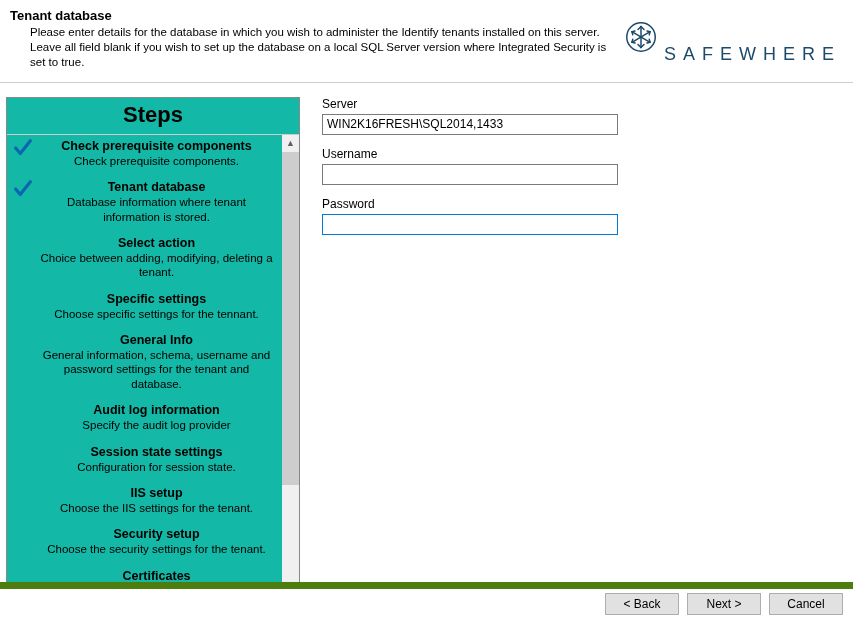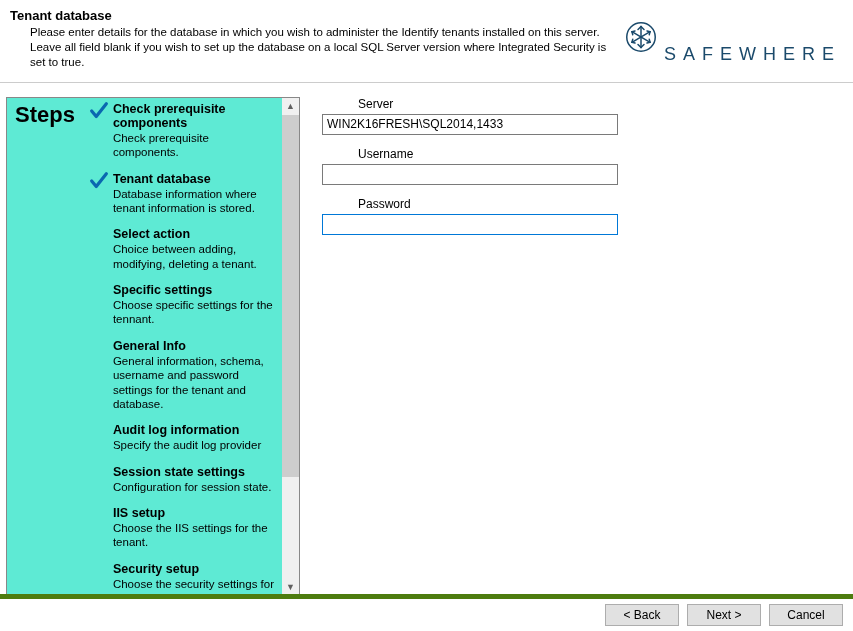--- a/index.html
+++ b/index.html
@@ -27,24 +27,25 @@
     .logo-text { font-size: 18px; letter-spacing: 7px; font-weight: 400; color: #1b4a6b; margin-top: 36px; }
     .main {
       display: flex;
       padding: 14px 0 0 6px;
       height: 520px;
     }
     .steps-panel {
       width: 294px;
       height: 500px;
       border: 1px solid #888;
-      background: #5eead4;
-      display: flex;
-      flex-direction: row;
+      background: #14b8a6;
+      display: flex;
+      flex-direction: column;
       position: relative;
+      text-align: center;
     }
     .steps-title {
       font-size: 22px;
       font-weight: bold;
       padding: 4px 8px 6px 8px;
       border-bottom: 1px solid #ccc;
     }
     .steps-scroll {
       flex: 1;
       overflow: hidden;
@@ -80,37 +81,37 @@
       display: flex;
       align-items: center;
       justify-content: center;
       font-size: 9px;
       color: #606060;
     }
     .scroll-track { flex: 1; background: #f0f0f0; position: relative; }
     .scroll-thumb { position: absolute; left: 0; right: 0; top: 0; height: 78%; background: #cdcdcd; }
     .form-panel { flex: 1; padding: 0 16px 0 22px; }
     .form-row { margin-bottom: 12px; }
-    .form-label { font-size: 12px; margin-bottom: 3px; display: block; margin-left: 36px; }
+    .form-label { font-size: 12px; margin-bottom: 3px; display: block; }
     .form-input {
       width: 296px;
       height: 21px;
       border: 1px solid #7a7a7a;
       padding: 9px 4px;
       font-family: inherit;
       font-size: 12px;
     }
     .form-input.focused { border: 1px solid #0078d7; }
     .footer {
       position: absolute;
-      bottom: 0;
+      bottom: 12px;
       left: 0;
       right: 0;
       height: 37px;
-      border-top: 5px solid #4d7c0f;
+      border-top: 7px solid #4d7c0f;
       display: flex;
       justify-content: flex-end;
       align-items: center;
       padding: 0 10px;
       gap: 8px;
       background: #fff;
     }
     .btn {
       min-width: 74px;
       height: 22px;

